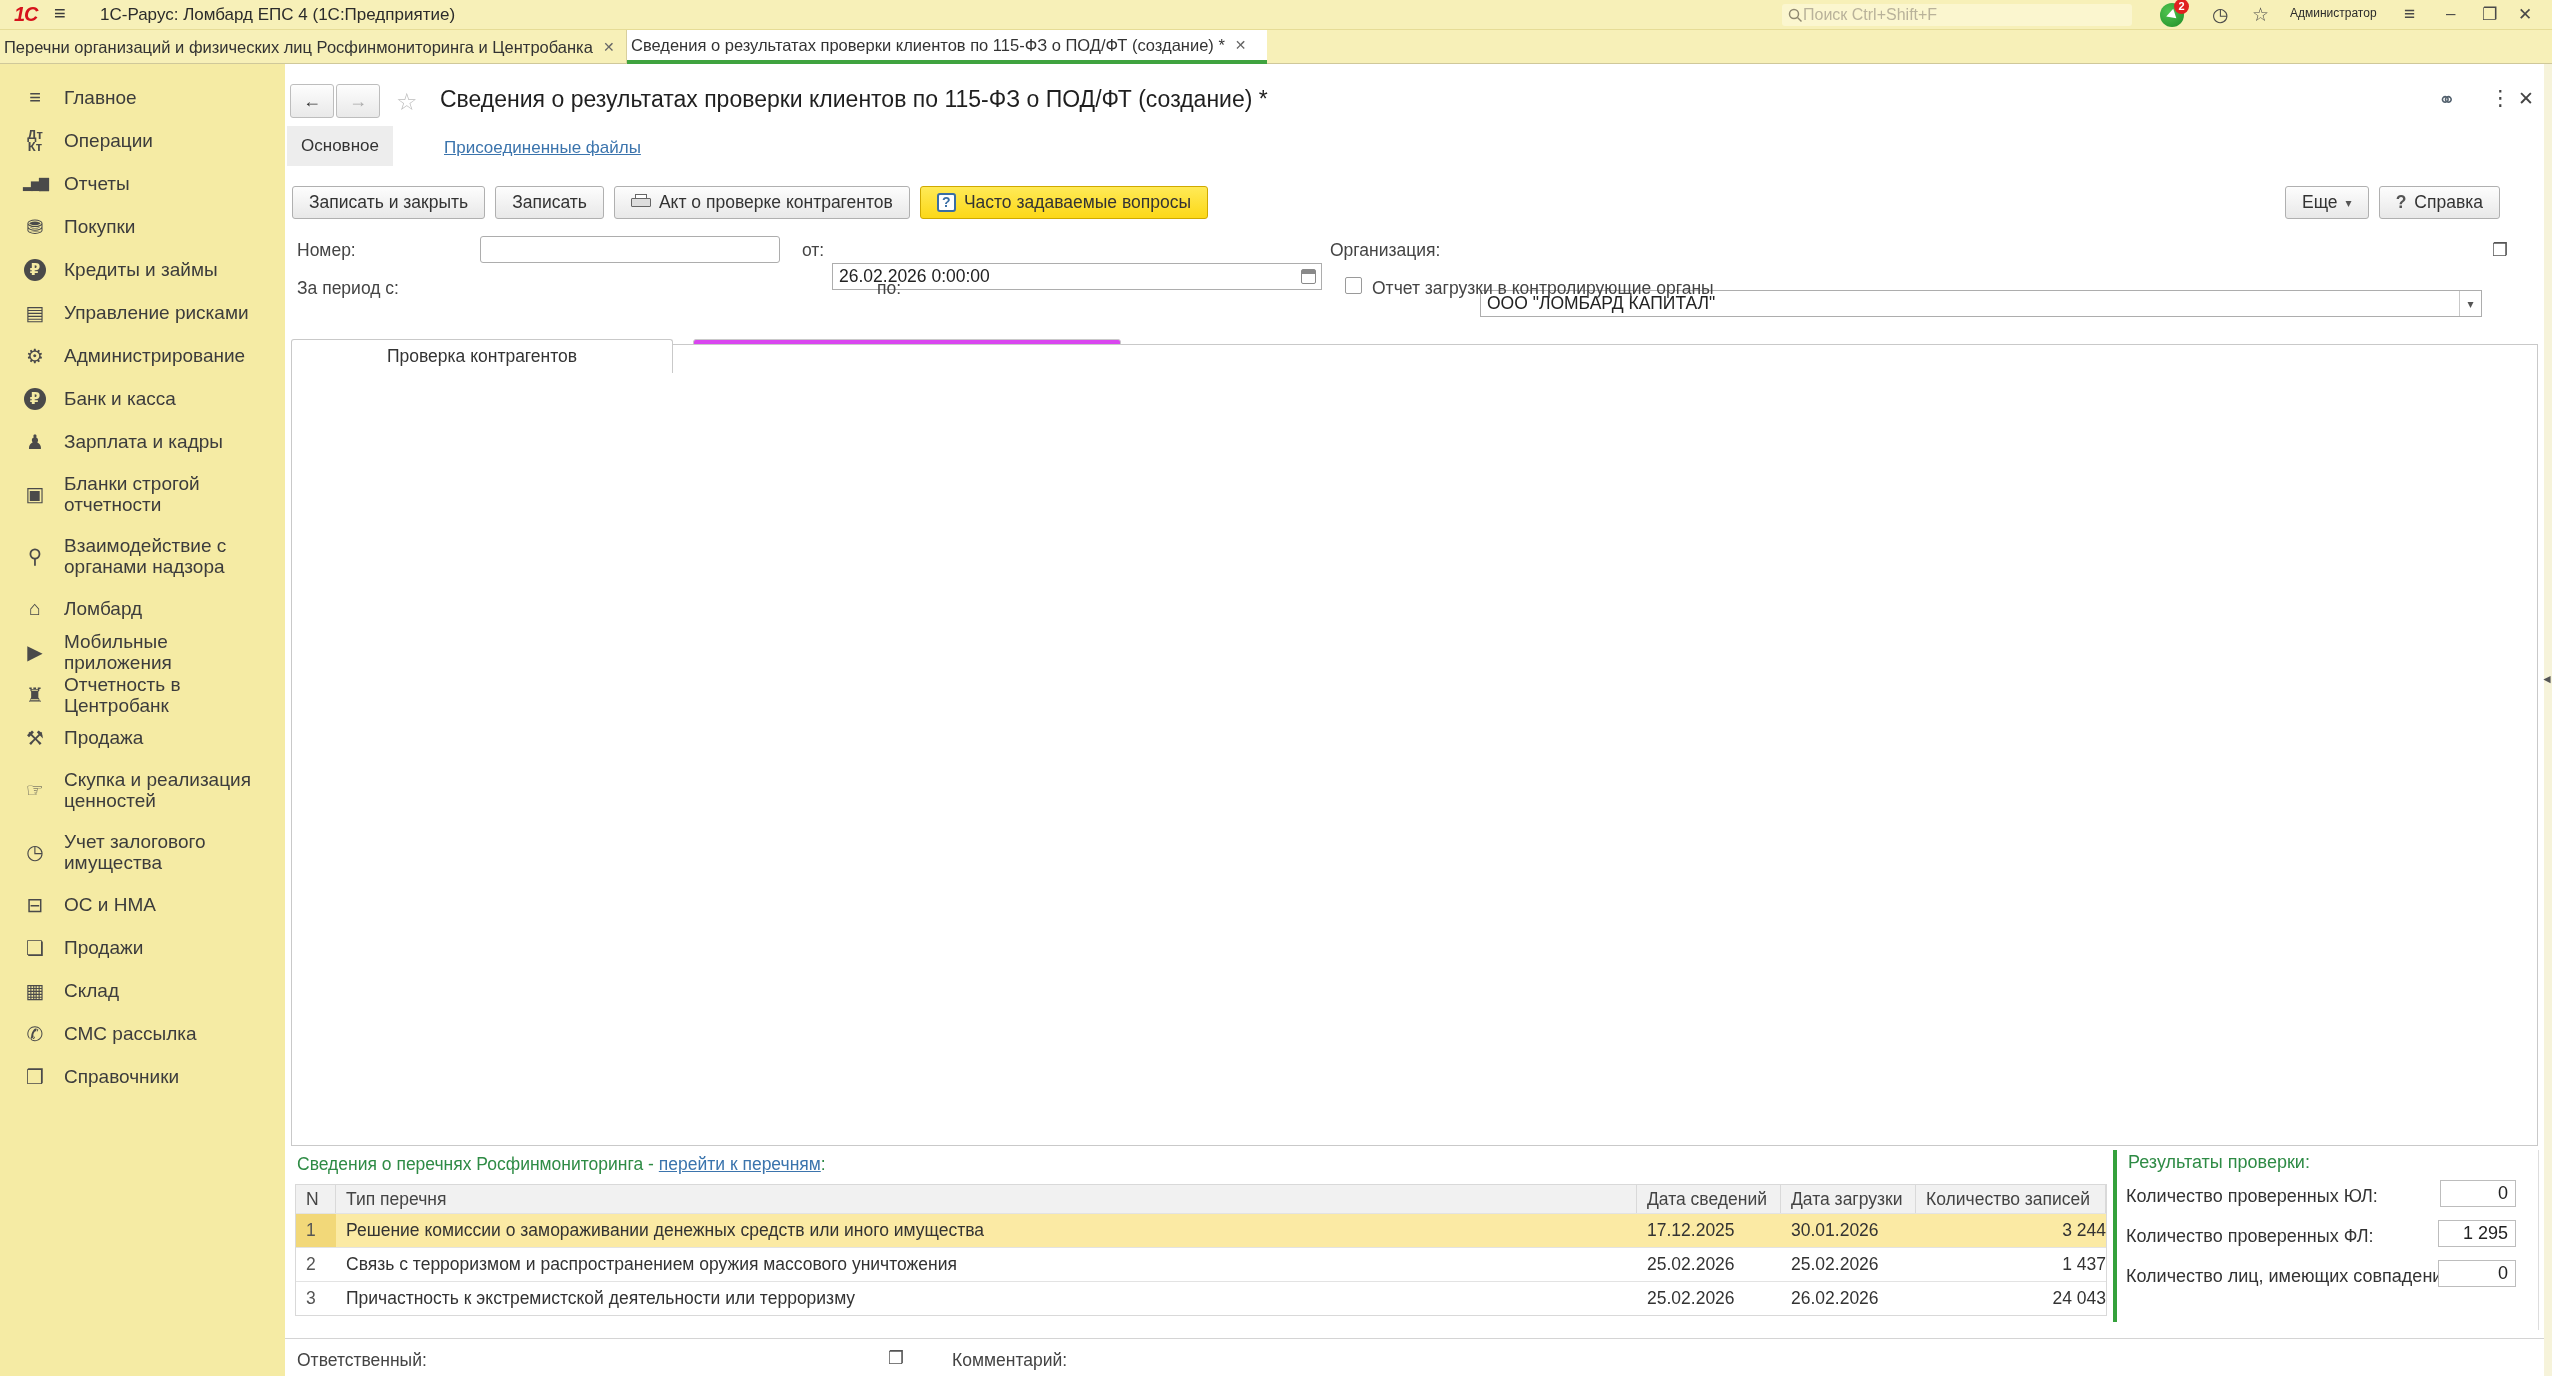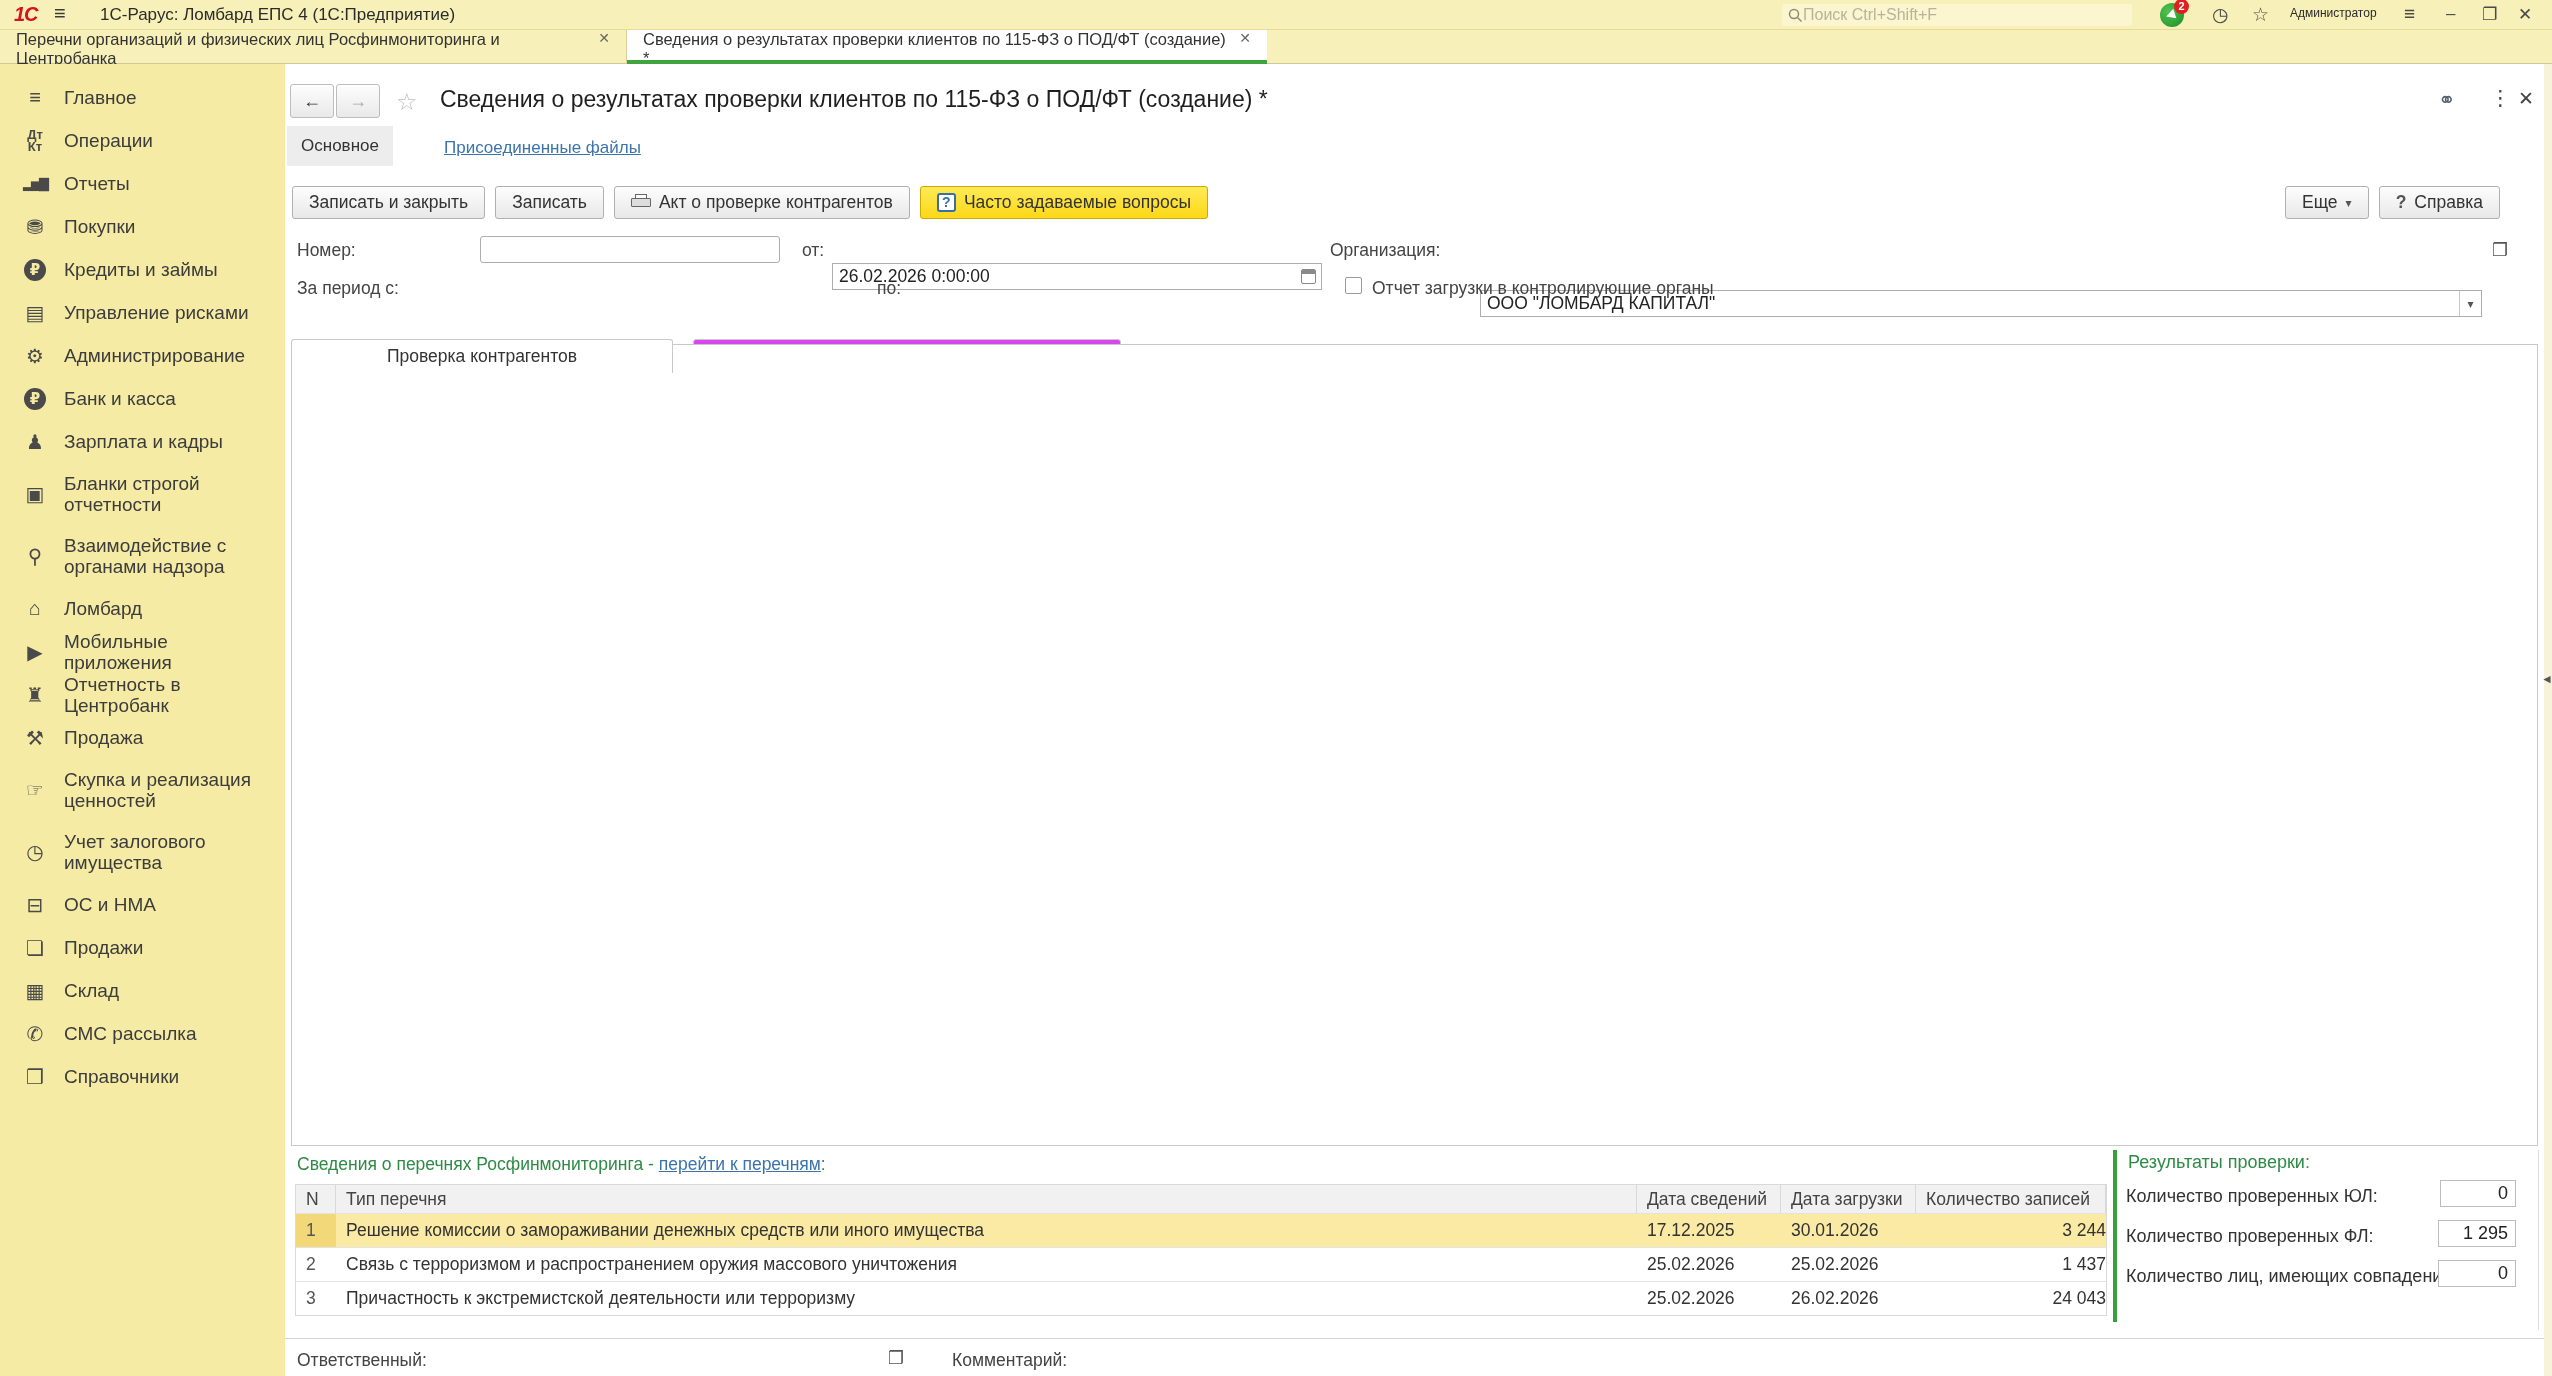--- a/index.html
+++ b/index.html
@@ -18,21 +18,21 @@
   .tb-search input::placeholder { color:#b9b29a; }
   .mega { position:absolute; left:2160px; top:3px; width:24px; height:24px; border-radius:50%; background:radial-gradient(circle at 35% 35%, #4fc44f, #1f8c28); }
   .mega .horn { position:absolute; left:6px; top:7px; width:0; height:0; border-top:5px solid transparent; border-bottom:5px solid transparent; border-right:9px solid #fff; transform:rotate(-18deg); }
   .mega .badge { position:absolute; right:-5px; top:-4px; min-width:15px; height:15px; border-radius:8px; background:#e02020; color:#fff; font-size:11px; line-height:15px; text-align:center; padding:0 3px; font-weight:bold; }
   .tb-ico { position:absolute; top:3px; font-size:19px; color:#4a4a4a; cursor:pointer; }
   .tb-user { position:absolute; left:2290px; top:6px; font-size:12px; color:#2b2b2b; cursor:pointer; }
   .winbtn { position:absolute; top:4px; font-size:17px; color:#4a4a4a; cursor:pointer; }
 
   
   .tabbar { left:0; top:30px; width:2552px; height:34px; background:#f7f0b8; border-bottom:1px solid #cfc89a; }
-  .wtab { position:absolute; top:0; height:34px; display:flex; padding:0 16px; font-size:16.5px; color:#333; cursor:pointer; }
+  .wtab { position:absolute; top:0; height:34px; display:flex; align-items:center; padding:0 4px; font-size:16.5px; color:#333; cursor:pointer; }
   .wtab .x { margin-left:10px; color:#666; font-size:14px; }
   .wtab.inactive { left:0; width:627px; border-right:1px solid #d8cf9d; }
   .wtab.active { left:627px; width:640px; background:#fff; border-bottom:4px solid #3fa33f; }
 
   
   .sidebar { left:0; top:64px; width:285px; height:1312px; background:#f5eba4; padding-top:12px; overflow:hidden; }
   .sb-item { min-height:43px; display:flex; align-items:center; padding:0 6px 0 18px; gap:12px; cursor:pointer; }
   .sb-item.tall { min-height:62px; }
   .sb-ico { width:34px; flex:0 0 34px; text-align:center; font-size:20px; color:#4a4a4a; }
   .sb-ico.coin { width:22px; flex:0 0 22px; height:22px; margin:0 6px; background:#4a4a4a; color:#f5eba4; border-radius:50%; font-size:15px; font-weight:bold; line-height:22px; }

